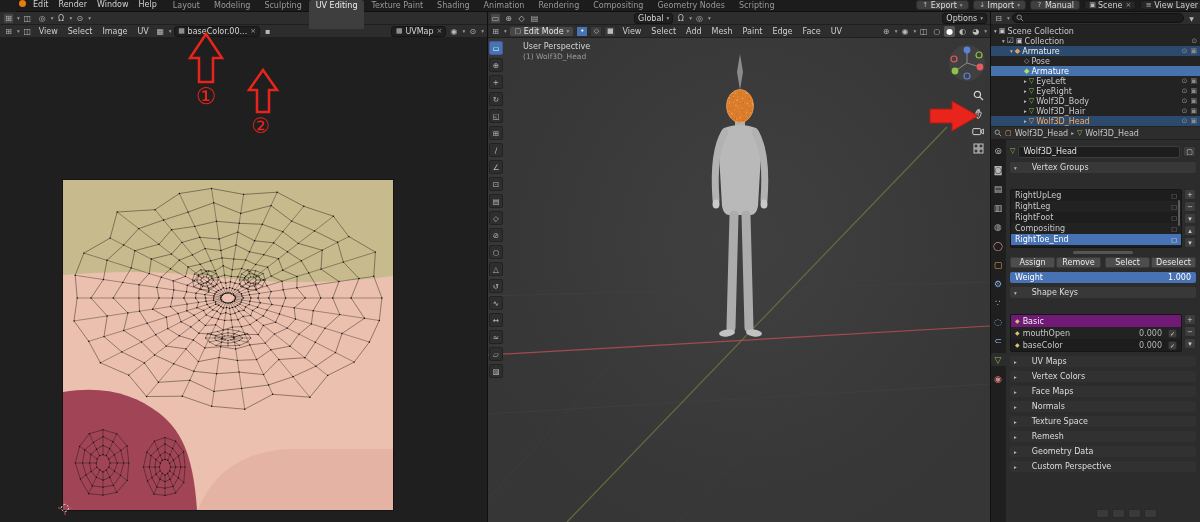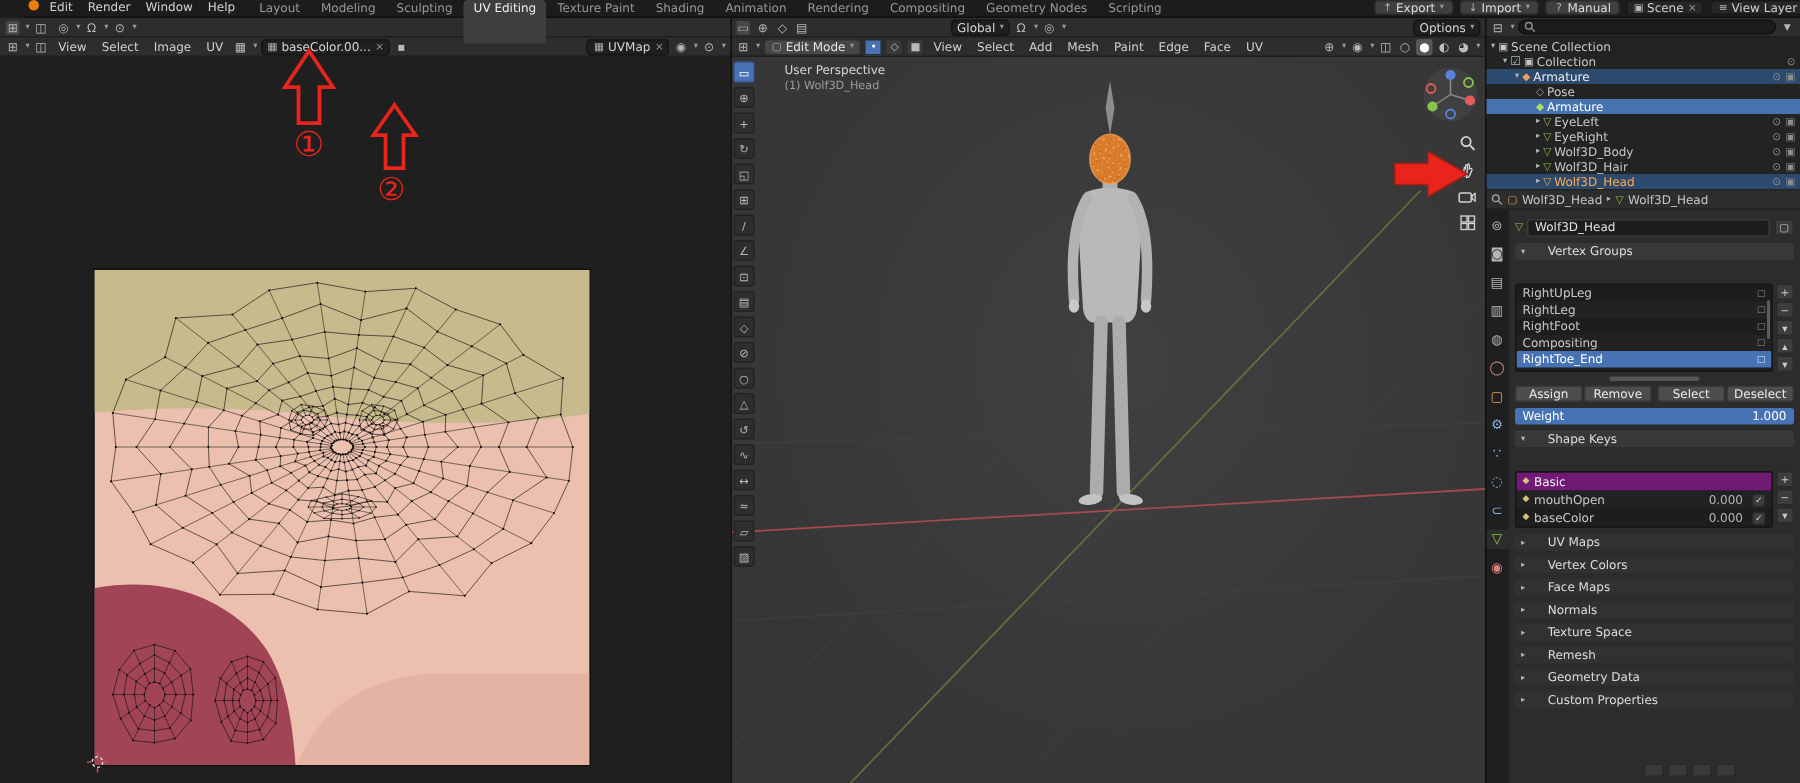--- a/index.html
+++ b/index.html
@@ -1273,21 +1273,21 @@
       <div class="phead closed">
           <span class="arr">▸</span>
           <span>Remesh</span>
         </div>
       <div class="phead closed">
           <span class="arr">▸</span>
           <span>Geometry Data</span>
         </div>
       <div class="phead closed">
           <span class="arr">▸</span>
-          <span>Custom Properties</span>
+          <span>Custom Perspective</span>
         </div>
     </div>
   </div>
 
   <div class="abs" style="left:1096px;top:509px;display:flex;gap:3px;align-items:center;z-index:8">
     <span class="chip"></span>
     <span class="chip"></span>
     <span class="chip"></span>
     <span class="chip"></span>
   </div>

